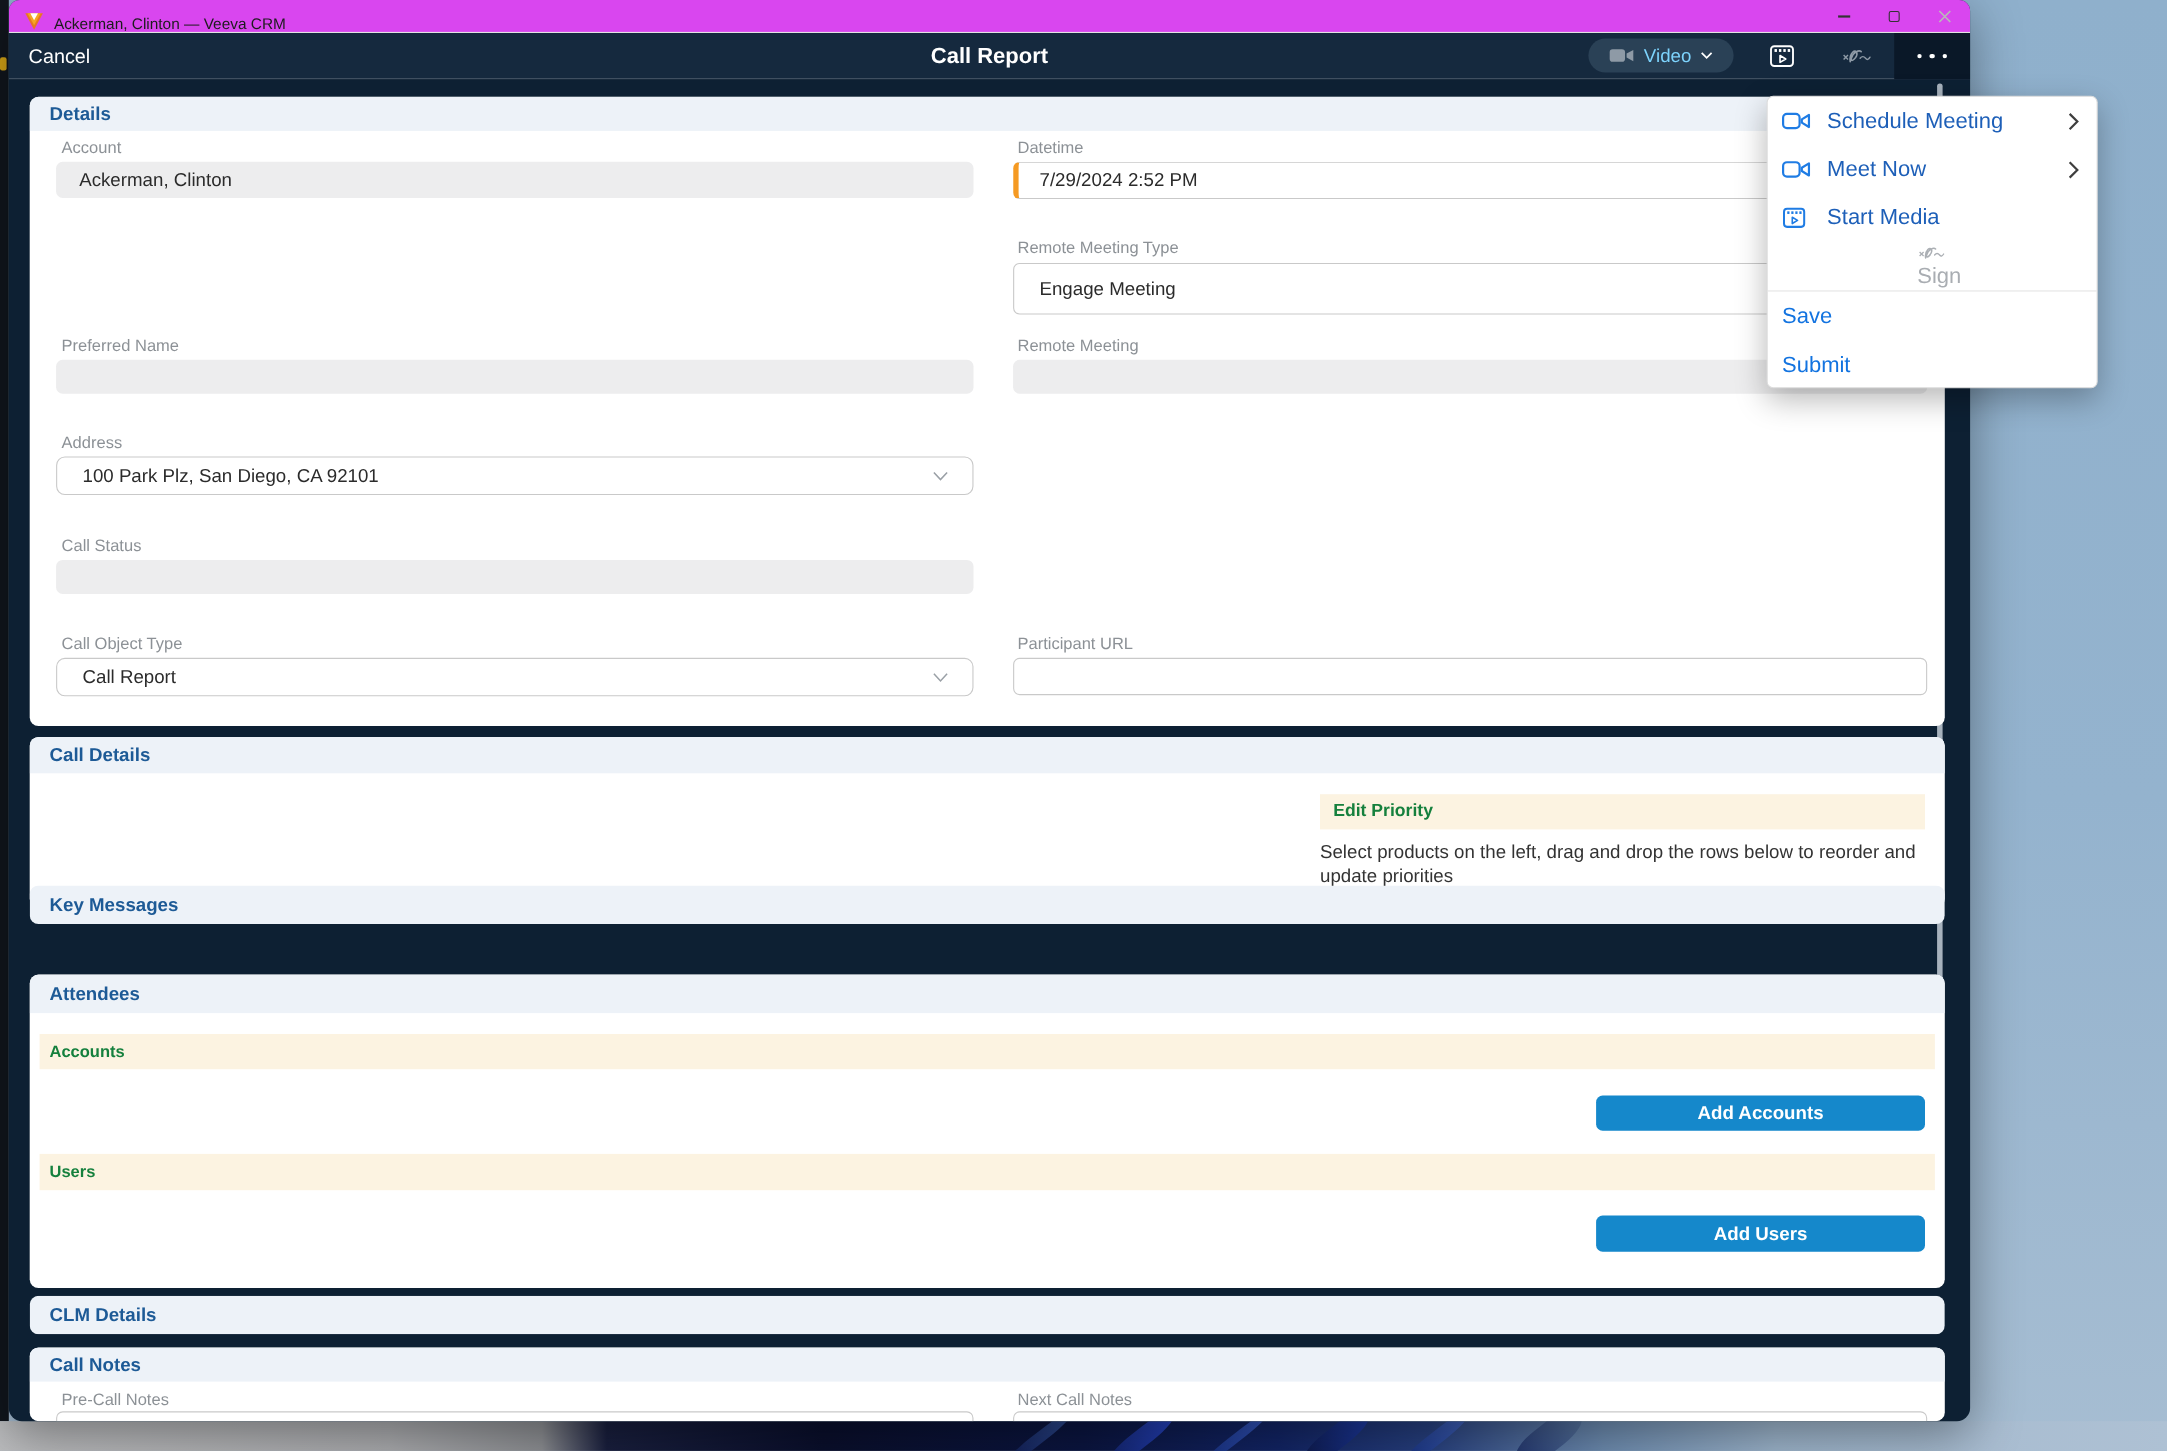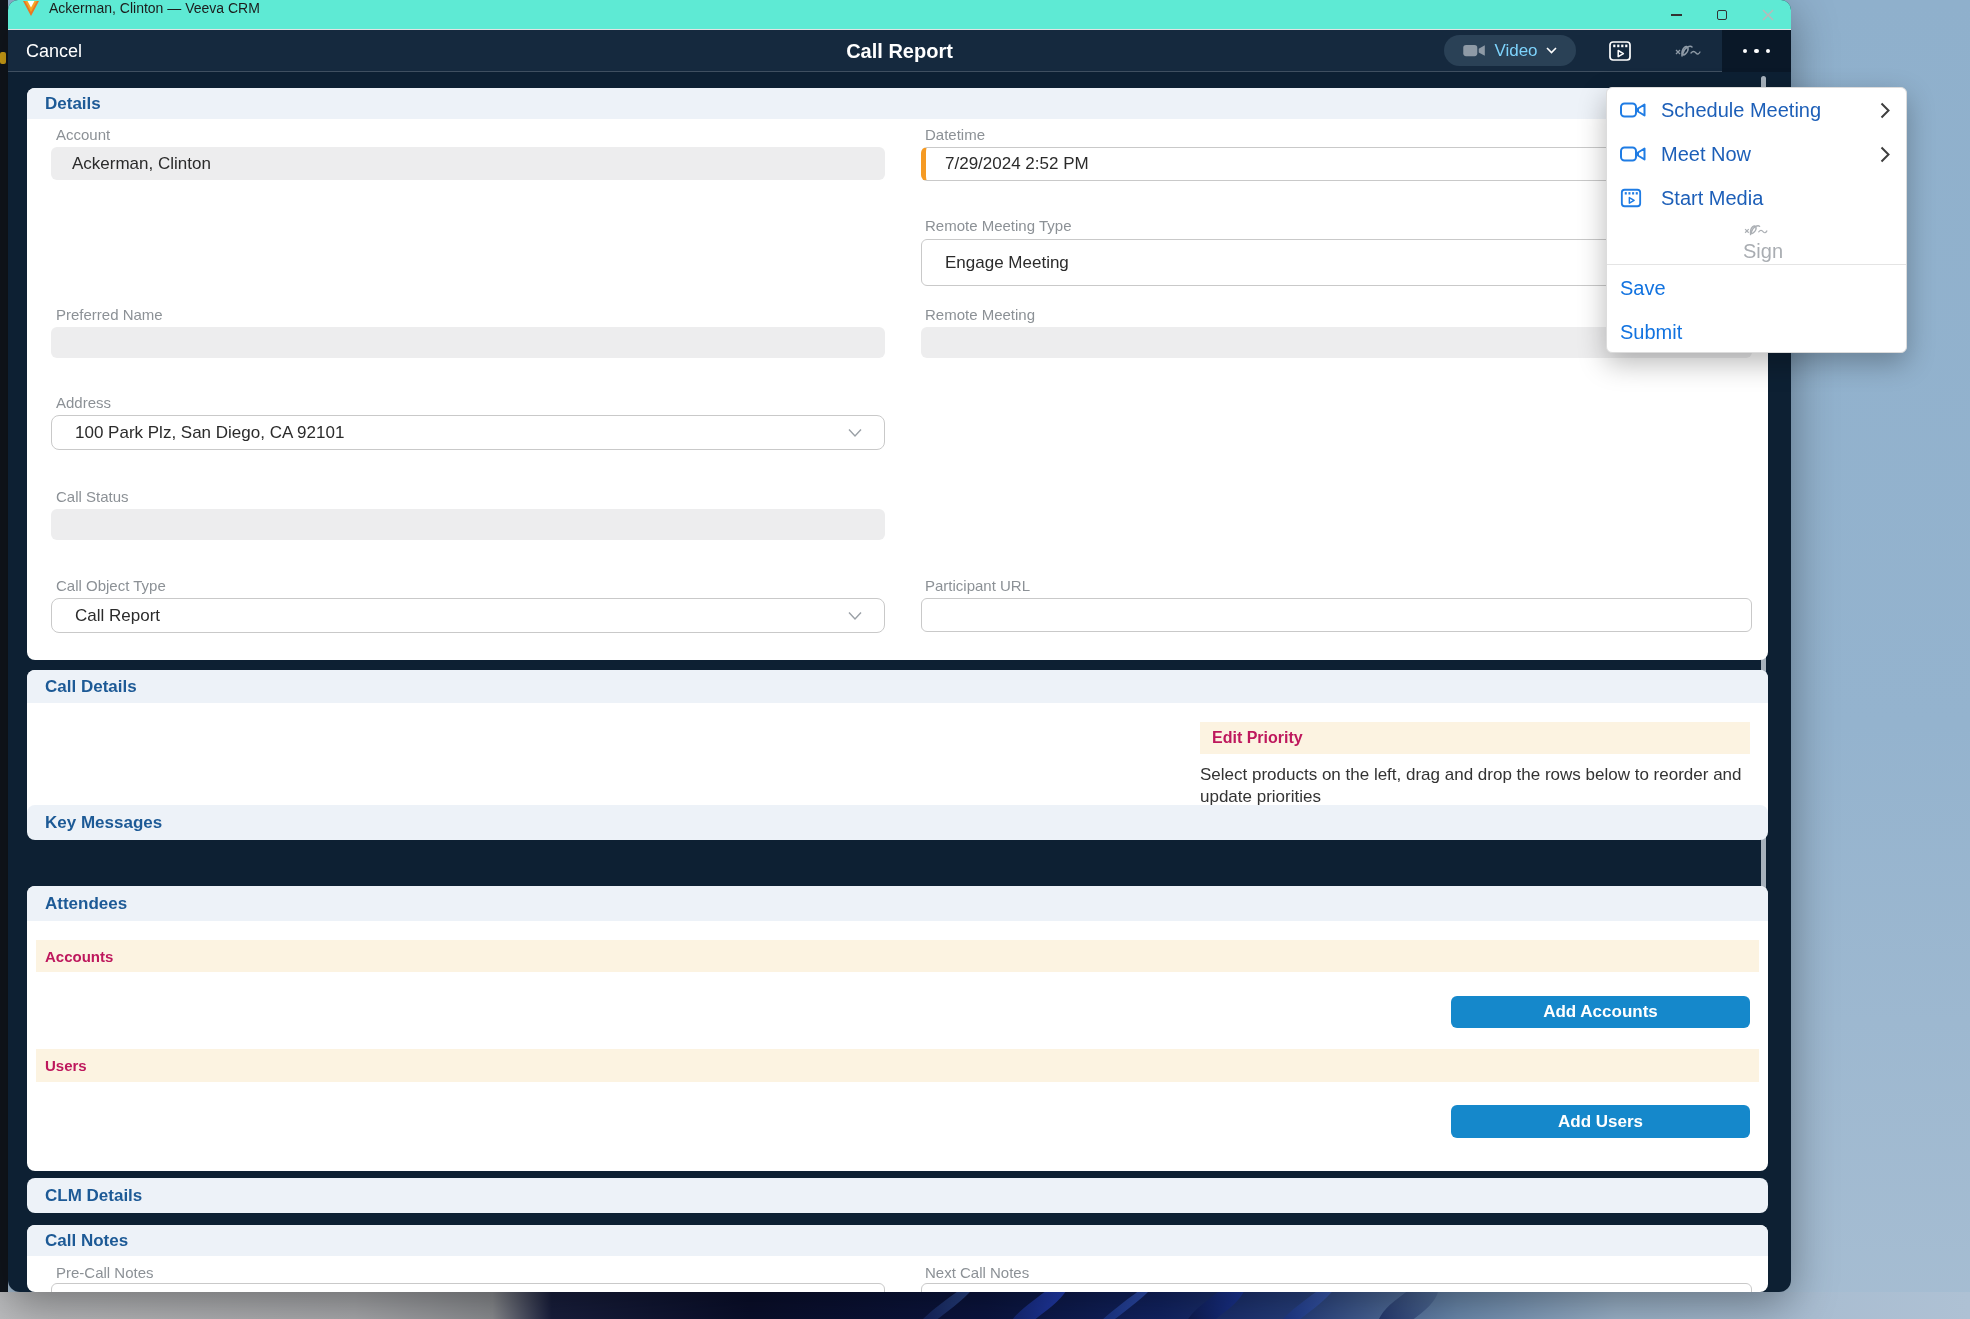--- a/index.html
+++ b/index.html
@@ -19,22 +19,22 @@
   .p2 { left:1030px; width:16px; background:linear-gradient(#2b4bd8,#13256e); }
   .p3 { left:1120px; width:8px;  background:linear-gradient(#3a5fd0,#16307f); }
   .p4 { left:1205px; width:20px; background:linear-gradient(#1d3cae,#0c1744); }
   .p5 { left:1300px; width:12px; background:linear-gradient(#4266c4,#16307f); }
   .p6 { left:1395px; width:26px; background:linear-gradient(#56749f,#1a2c66); }
   
   .window { position:absolute; left:8px; top:0; width:1783px; height:1292px;
     border-radius:10px 10px 12px 12px; overflow:hidden; background:#0D2033;
     box-shadow:0 12px 45px rgba(0,0,0,.38); }
   
-  .titlebar { position:absolute; left:0; top:0; width:100%; height:30px; background:#5eead4;
-    display:flex; align-items:flex-start; padding-left:14px; border-bottom:1px solid #e3e3e3; }
+  .titlebar { position:absolute; left:0; top:0; width:100%; height:30px; background:#d946ef;
+    display:flex; align-items:flex-end; padding-left:14px; border-bottom:1px solid #e3e3e3; }
   .veeva-logo { width:18px; height:18px; margin-right:9px; }
   .titlebar-text { font-size:14px; color:#1c1c1c; }
   .win-controls { position:absolute; right:0; top:0; height:30px; display:flex; }
   .win-btn { width:46px; height:30px; display:flex; align-items:center; justify-content:center; }
   .glyph-min { width:11px; height:2px; background:#333; }
   .glyph-max { width:10px; height:10px; border:1.5px solid #333; border-radius:2px; }
   
   .navbar { position:absolute; left:0; top:30px; width:100%; height:42px; background:#15293E;
     border-bottom:1px solid rgba(255,255,255,.18); }
   .nav-cancel { position:absolute; left:18px; top:0; height:42px; display:flex; align-items:center;
@@ -68,21 +68,21 @@
   .field-ro { background:#EDEDEE; border-radius:6px; padding-left:21px; }
   .field-edit { background:#fff; border:1px solid #C9C9C9; border-radius:6px; padding-left:23px; }
   .field-dd { border-radius:8px; }
   .accent-left { border-left:5px solid #F59A23; padding-left:19px; }
   .dd-chevron { position:absolute; right:22px; top:50%; transform:translateY(-50%); }
   .colL { left:24px;  width:834px; }
   .colR { left:894px; width:831px; }
   .lblL { left:29px; }
   .lblR { left:898px; }
   .banner { position:absolute; background:#FCF3E1; display:flex; align-items:center;
-    color:#be185d; font-weight:700; }
+    color:#15803d; font-weight:700; }
   .instructions { position:absolute; left:1173px; top:94px; width:575px; font-size:17px;
     color:#333; line-height:1.32; }
   .btn-blue { position:absolute; left:1424px; width:299px; background:#1588CB; border-radius:6px;
     color:#fff; font-weight:700; font-size:17px; display:flex; align-items:center; justify-content:center; }
   
   .menu { position:absolute; left:1606px; top:87px; width:301px; height:266px; background:#fff;
     border:1px solid #dcdcdc; border-radius:6px; box-shadow:0 10px 28px rgba(0,0,0,.28); z-index:50; }
   .menu-item { position:absolute; left:0; width:100%; height:44px; display:flex; align-items:center;
     padding-left:13px; font-size:20px; }
   .menu-item .mi-icon { width:26px; margin-right:15px; display:flex; align-items:center; }

